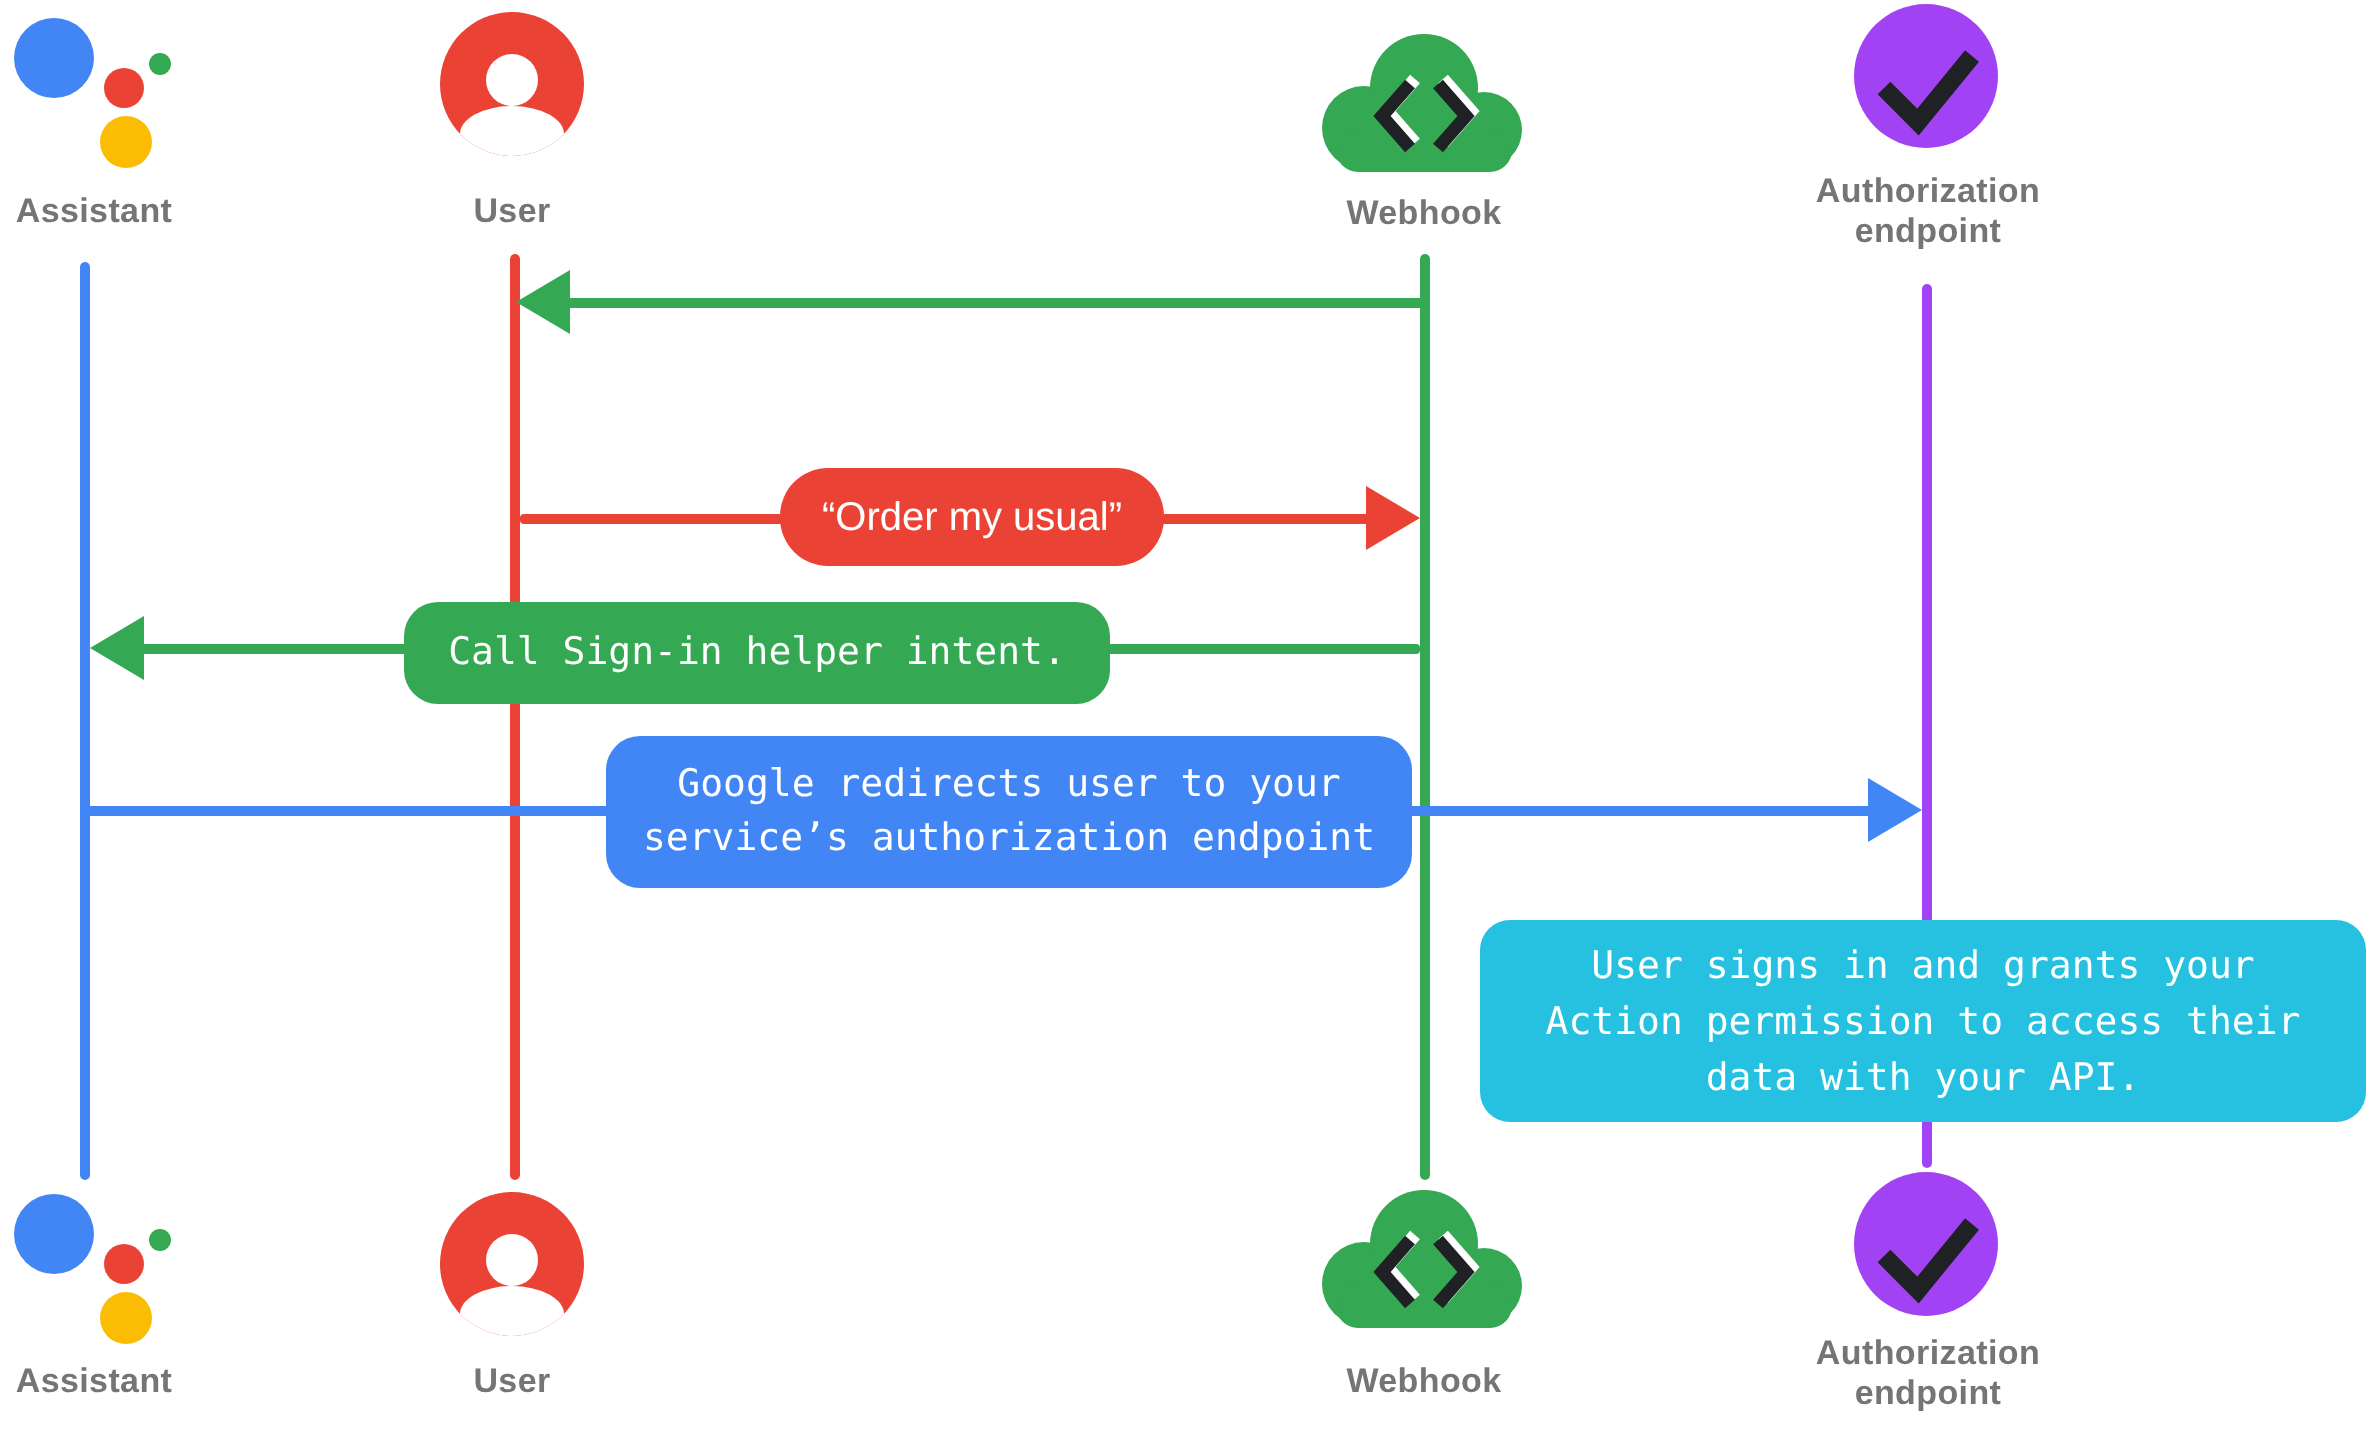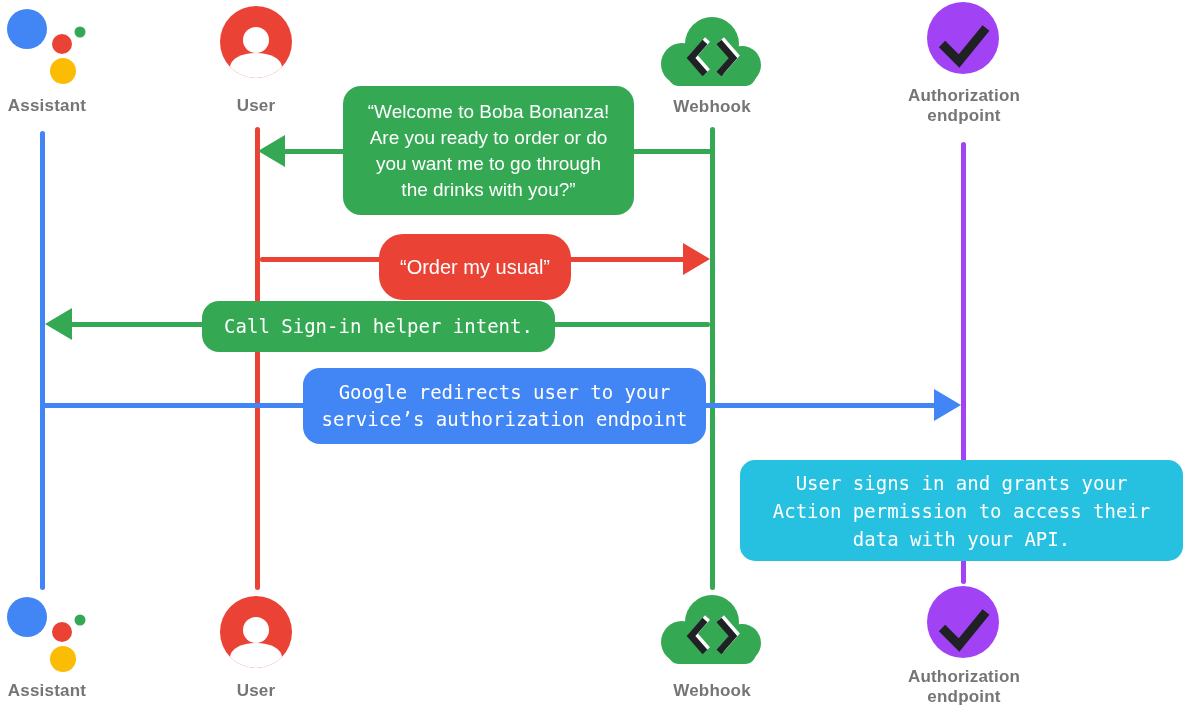--- a/index.html
+++ b/index.html
@@ -25,21 +25,21 @@
   #ar4-line{left:42px;top:403px;width:895px;background:#4285f4;}
   #ar4-head{left:934px;top:389px;border-left:27px solid #4285f4;}
   
   .bubble{
     position:absolute;display:flex;align-items:center;justify-content:center;
     color:#ffffff;text-align:center;white-space:pre-line;box-sizing:border-box;
   }
   .sans{font-family:"Liberation Sans",sans-serif;font-size:19px;line-height:26px;}
   .mono{font-family:"DejaVu Sans Mono","Liberation Mono",monospace;font-size:19px;line-height:27px;}
   #bx-welcome{left:343px;top:86px;width:291px;height:129px;border-radius:18px;background:#34a853;}
-  #bx-order{left:379px;top:234px;width:192px;height:66px;border-radius:24px;background:#ea4335;font-size:20px;}
+  #bx-order{left:390px;top:234px;width:192px;height:49px;border-radius:24px;background:#ea4335;font-size:20px;}
   #bx-signin{left:202px;top:301px;width:353px;height:51px;border-radius:17px;background:#34a853;}
   #bx-redirect{left:303px;top:368px;width:403px;height:76px;border-radius:17px;background:#4285f4;}
   #bx-signsin{left:740px;top:460px;width:443px;height:101px;border-radius:15px;background:#26c1e0;line-height:28px;}
   
   .actor-label{
     position:absolute;transform:translateX(-50%);
     font-weight:bold;font-size:17px;letter-spacing:.2px;color:#757575;text-align:center;white-space:nowrap;
   }
   .actor-label.wrap{white-space:normal;width:150px;line-height:20px;}
   #lb-assistant-t{left:47px;top:96px;}   #lb-assistant-b{left:47px;top:681px;}
@@ -64,24 +64,20 @@
 
   <div class="aline" id="ar1-line"></div>
   <div class="ahead" id="ar1-head"></div>
   <div class="aline" id="ar2-line"></div>
   <div class="ahead" id="ar2-head"></div>
   <div class="aline" id="ar3-line"></div>
   <div class="ahead" id="ar3-head"></div>
   <div class="aline" id="ar4-line"></div>
   <div class="ahead" id="ar4-head"></div>
 
-  <div class="bubble sans" id="bx-welcome">“Welcome to Boba Bonanza!
-Are you ready to order or do
-you want me to go through
-the drinks with you?”</div>
   <div class="bubble sans" id="bx-order">“Order my usual”</div>
   <div class="bubble mono" id="bx-signin">Call Sign-in helper intent.</div>
   <div class="bubble mono" id="bx-signsin">User signs in and grants your
 Action permission to access their
 data with your API.</div>
   <div class="bubble mono" id="bx-redirect">Google redirects user to your
 service’s authorization endpoint</div>
 
   <svg class="icon" id="ic-assistant-t" width="110" height="85" viewBox="0 0 110 85">
     <circle cx="27" cy="26" r="20" fill="#4285f4"></circle>

